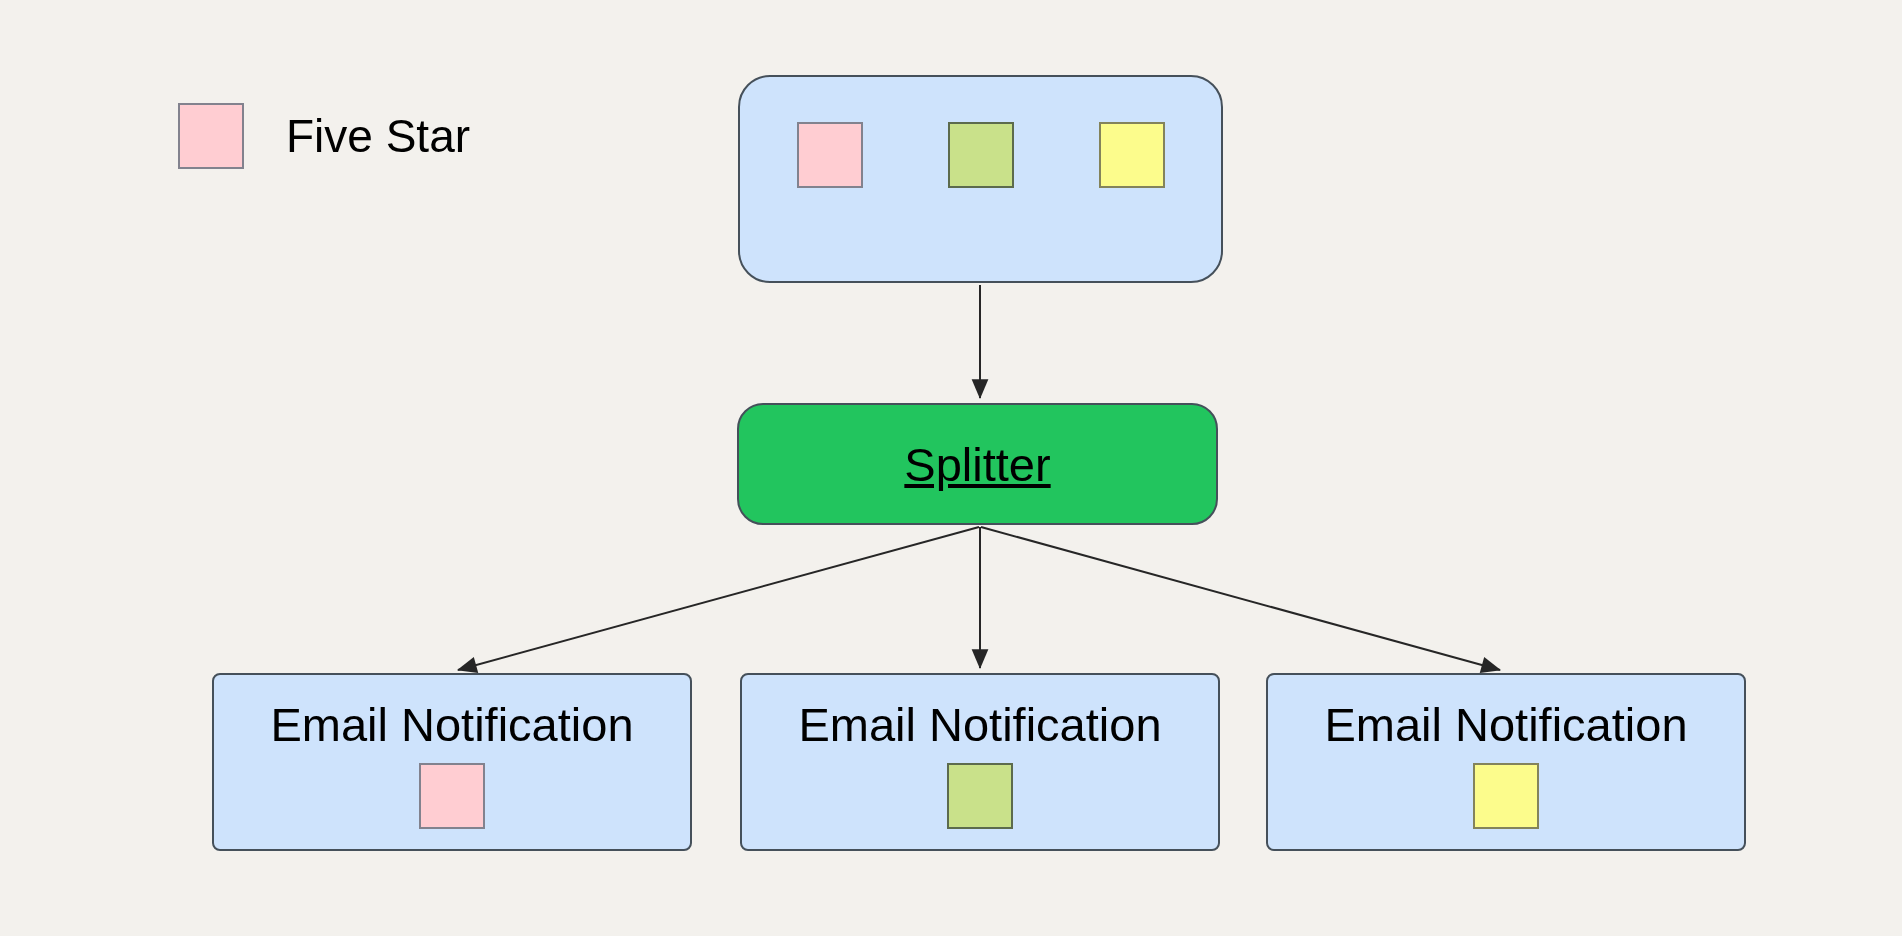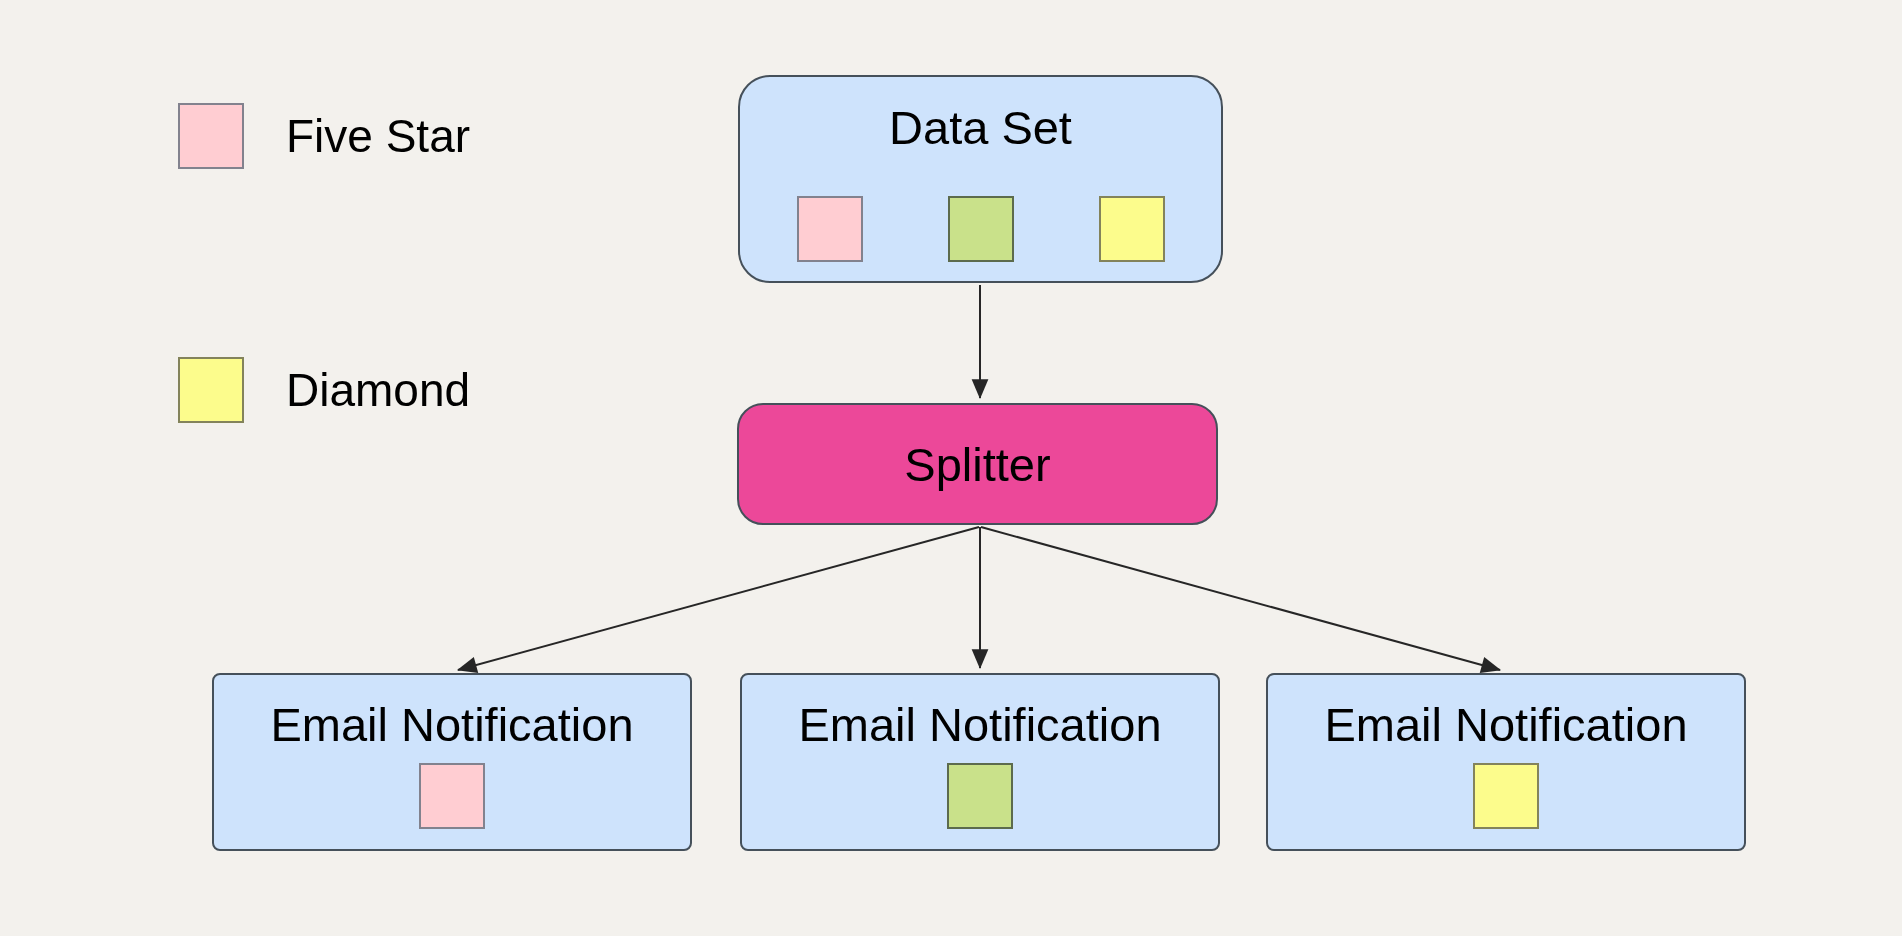--- a/index.html
+++ b/index.html
@@ -116,35 +116,30 @@
     <path d="M 980 285 L 980 398" fill="none" stroke-width="2" marker-end="url(#arrowhead)" stroke="#262626"></path>
     <path d="M 979 527 L 458 670" fill="none" stroke-width="2" marker-end="url(#arrowhead)" stroke="#262626"></path>
     <path d="M 980 527 L 980 668" fill="none" stroke-width="2" marker-end="url(#arrowhead)" stroke="#262626"></path>
     <path d="M 981 527 L 1500 670" fill="none" stroke-width="2" marker-end="url(#arrowhead)" stroke="#262626"></path>
   </svg>
 
   <div class="legend-item l0">
     <div class="swatch" style="background-color: rgb(255, 205, 210); border-color: rgb(130, 130, 142);"></div>
     <div class="legend-label">Five Star</div>
   </div>
-  <div class="legend-item l2">
-    <div class="swatch" style="background-color: rgb(252, 252, 140); border-color: rgb(131, 131, 91);"></div>
-    <div class="legend-label">Diamond</div>
-  </div>
 
   <div class="node node-dataset" style="background-color: rgb(206, 227, 252); border-color: rgb(69, 80, 90);">
-    <div class="node-label">Data Set</div>
     <div class="chip-row">
       <div class="chip" style="background-color: rgb(255, 205, 210); border-color: rgb(130, 130, 142);"></div>
       <div class="chip" style="background-color: rgb(201, 225, 138); border-color: rgb(92, 107, 77);"></div>
       <div class="chip" style="background-color: rgb(252, 252, 140); border-color: rgb(131, 131, 91);"></div>
     </div>
   </div>
 
-  <div class="node node-splitter" style="background-color: #ec4899; border-color: rgb(69, 80, 90);">
+  <div class="node node-splitter" style="background-color: #22c55e; border-color: rgb(69, 80, 90); text-decoration: underline;">
     <div class="node-label">Splitter</div>
   </div>
 
   <div class="node node-email e0" style="background-color: rgb(206, 227, 252); border-color: rgb(69, 80, 90);">
     <div class="node-label">Email Notification</div>
     <div class="chip" style="background-color: rgb(255, 205, 210); border-color: rgb(130, 130, 142);"></div>
   </div>
   <div class="node node-email e1" style="background-color: rgb(206, 227, 252); border-color: rgb(69, 80, 90);">
     <div class="node-label">Email Notification</div>
     <div class="chip" style="background-color: rgb(201, 225, 138); border-color: rgb(92, 107, 77);"></div>

